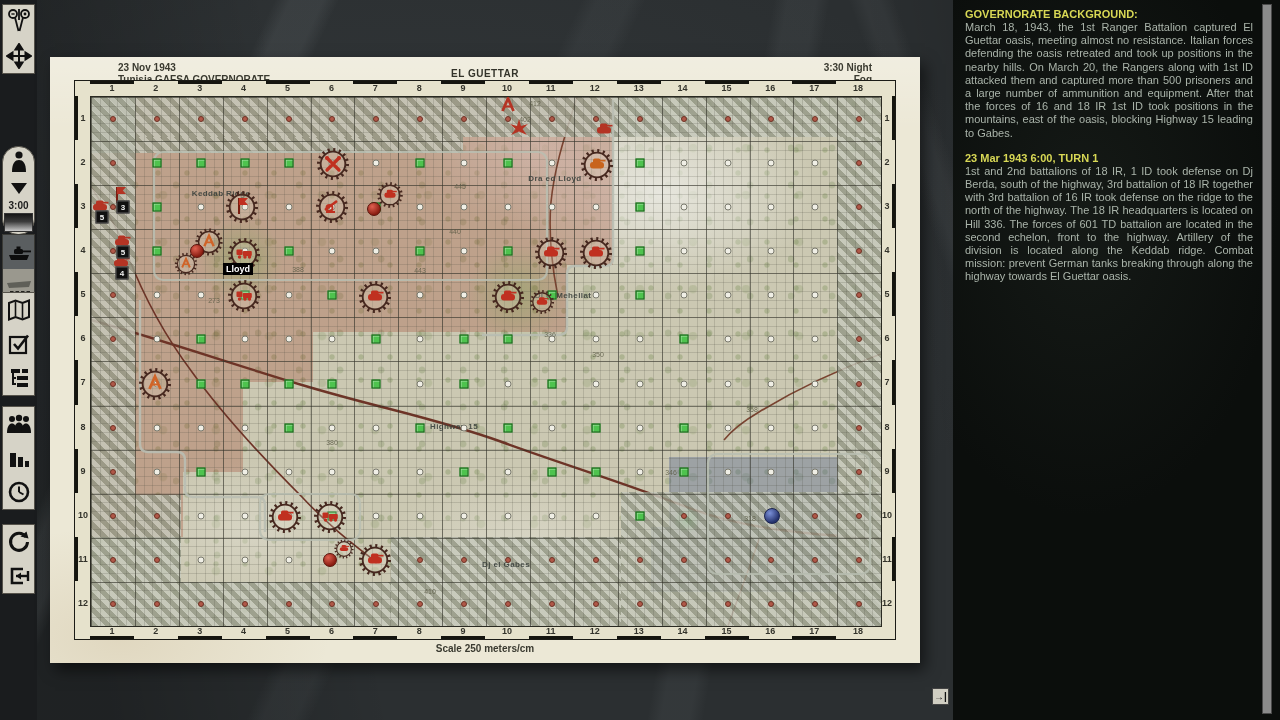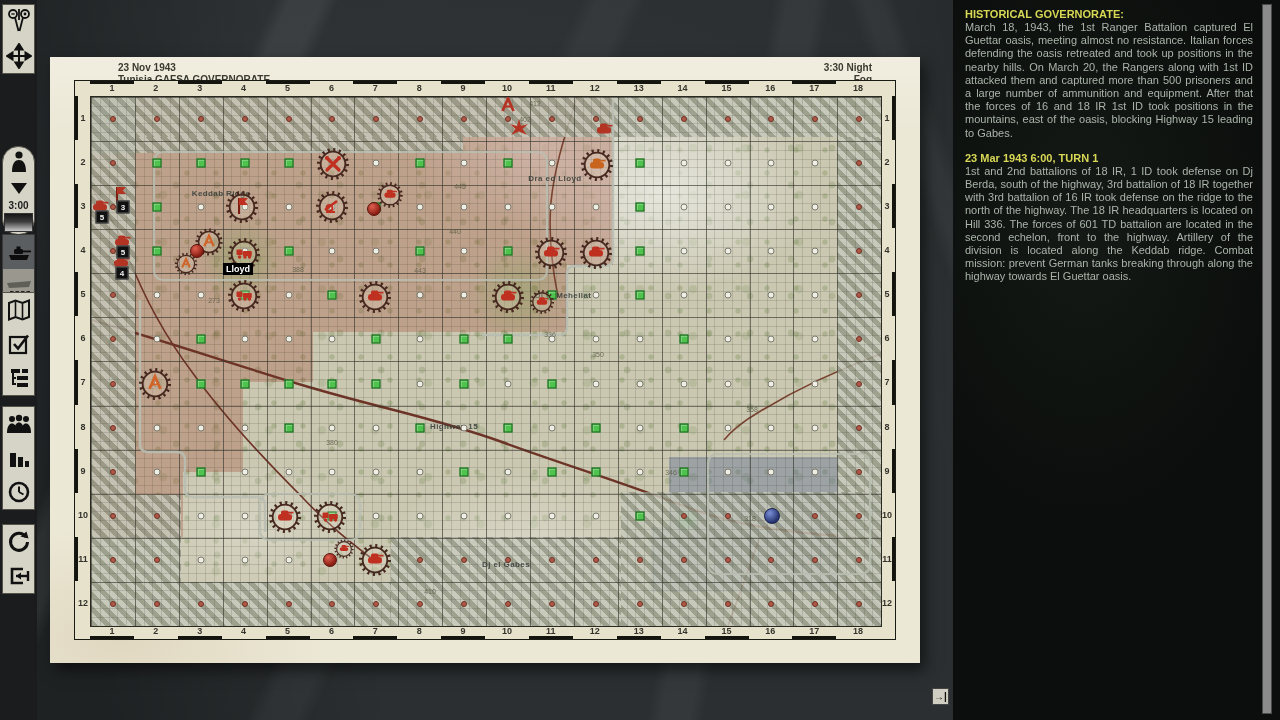--- a/index.html
+++ b/index.html
@@ -226,20 +226,21 @@
         </svg>
       </div>
     </div>
   </div>
 
   <div id="paper">
     <div class="hdr-left">
       <div>23 Nov 1943</div>
       <div>Tunisia GAFSA GOVERNORATE</div>
     </div>
+    <div class="hdr-center">EL GUETTAR</div>
     <div class="hdr-right">
       <div>3:30 Night</div>
       <div>Fog</div>
     </div>
 
     <div id="frame">
       <div id="inner">
           <div class="zone" style="background: rgba(158, 62, 40, 0.28); clip-path: polygon(0px 0px, 522px 0px, 522px 168px, 476px 168px, 476px 235px, 222px 235px, 222px 285px, 152px 285px, 152px 375px, 92px 375px, 92px 440px, 0px 440px);"></div>
           <div class="zone" style="background: rgba(64, 84, 138, 0.33); clip-path: polygon(578px 360px, 748px 360px, 748px 495px, 560px 495px, 560px 430px, 578px 430px);"></div>
           <div class="halo" style="left: 109px; top: 121px; width: 84px; height: 84px; background: radial-gradient(circle, rgba(100, 165, 70, 0.35), transparent 70%);"></div>
@@ -798,27 +799,28 @@
           <span style="height: 44.08px; line-height: 44.08px;">10</span>
           <span style="height: 44.08px; line-height: 44.08px;">11</span>
           <span style="height: 44.08px; line-height: 44.08px;">12</span>
         </div>
         <div class="bars" style="left: 15px; top: 0px; width: 790px; height: 3px; background: repeating-linear-gradient(to right, rgb(21, 21, 15) 0px, rgb(21, 21, 15) 43.9px, transparent 43.9px, transparent 87.8px);"></div>
         <div class="bars" style="left: 15px; top: 555px; width: 790px; height: 3px; background: repeating-linear-gradient(to right, rgb(21, 21, 15) 0px, rgb(21, 21, 15) 43.9px, transparent 43.9px, transparent 87.8px);"></div>
         <div class="bars" style="left: 0px; top: 15px; width: 3px; height: 529px; background: repeating-linear-gradient(rgb(21, 21, 15) 0px, rgb(21, 21, 15) 44.08px, transparent 44.08px, transparent 88.16px);"></div>
         <div class="bars" style="left: 817px; top: 15px; width: 3px; height: 529px; background: repeating-linear-gradient(rgb(21, 21, 15) 0px, rgb(21, 21, 15) 44.08px, transparent 44.08px, transparent 88.16px);"></div>
       </div>
 
+    <div class="scalelbl">Scale 250 meters/cm</div>
   </div>
 
   <button id="collapse">→|</button>
 
   <div id="rightpanel">
     <div class="rp-text">
-      <div class="rp-title">HISTORICAL GOVERNORATE:</div>
+      <div class="rp-title">GOVERNORATE BACKGROUND:</div>
       <div class="rp-body">March 18, 1943, the 1st Ranger Battalion captured El Guettar oasis, meeting almost no resistance. Italian forces defending the oasis retreated and took up positions in the nearby hills. On March 20, the Rangers along with 1st ID attacked them and captured more than 500 prisoners and a large number of ammunition and equipment. After that the forces of 16 and 18 IR 1st ID took positions in the mountains, east of the oasis, blocking Highway 15 leading to Gabes.</div>
       <div class="rp-title">23 Mar 1943  6:00, TURN 1</div>
       <div class="rp-body">1st and 2nd battalions of 18 IR, 1 ID took defense on Dj Berda, south of the highway, 3rd battalion of 18 IR together with 3rd battalion of 16 IR took defense on the ridge to the north of the highway. The 18 IR headquarters is located on Hill 336. The forces of 601 TD battalion are located in the second echelon, front to the highway. Artillery of the division is located along the Keddab ridge. Combat mission: prevent German tanks breaking through along the highway towards El Guettar oasis.</div>
     </div>
     <div class="rp-scrollbar"></div>
   </div>
 
 </div>
 
 </body></html>

